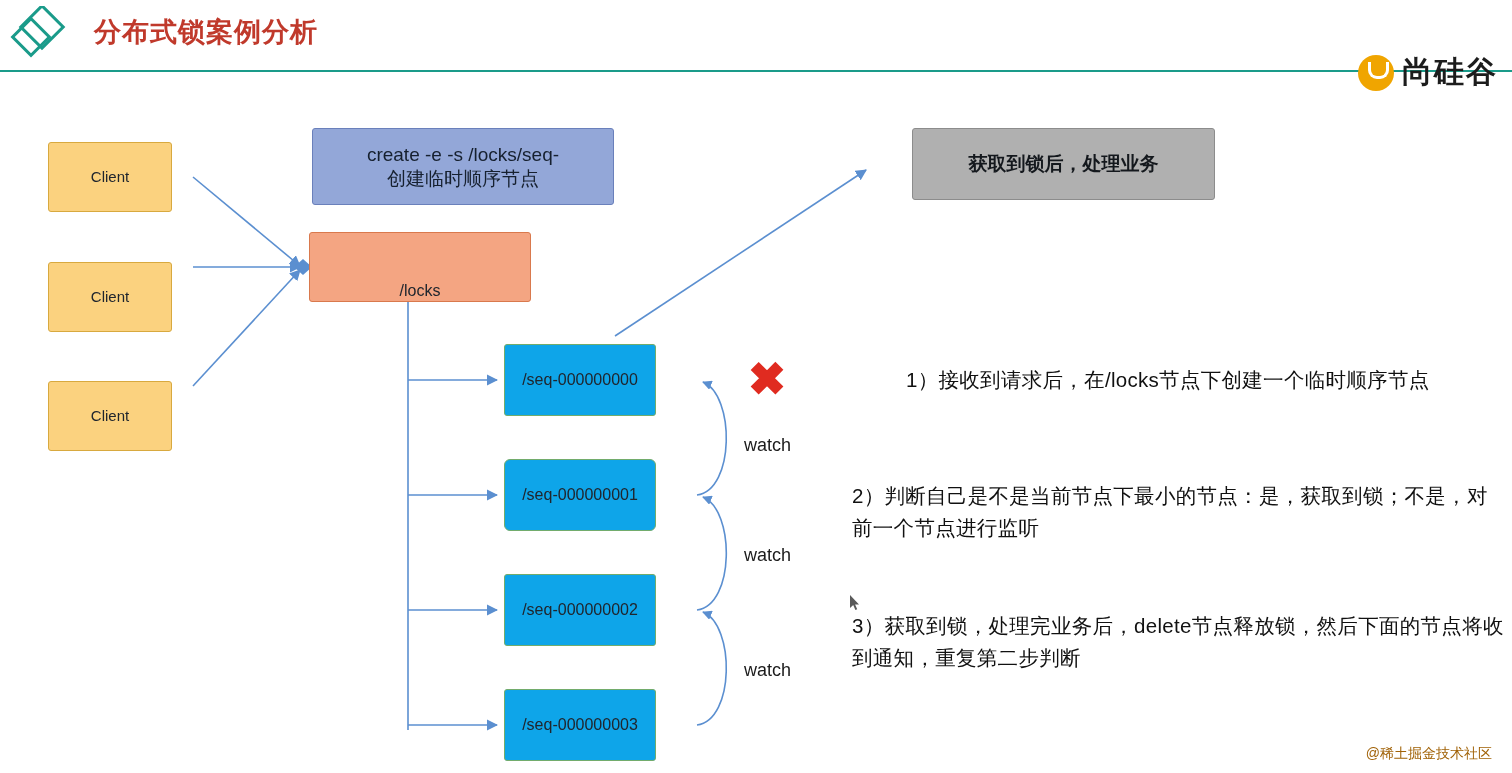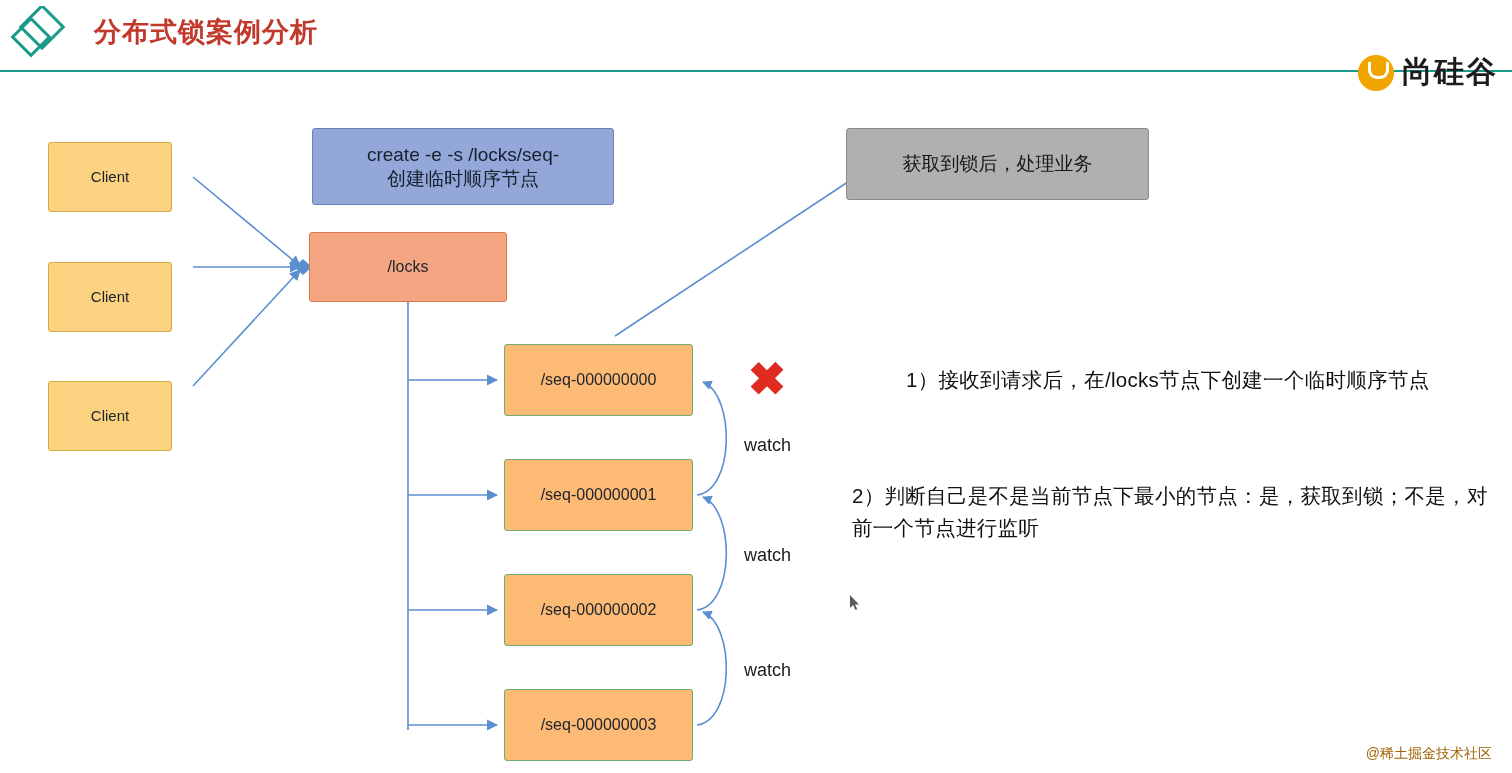--- a/index.html
+++ b/index.html
@@ -103,35 +103,36 @@
   }
   .cmd-box {
     width: 302px; height: 77px;
     background: #93a7d8;
     border: 1px solid #6a80bb;
     font-size: 19px;
     color: #16202f;
     padding: 0 23px;
   }
   .locks {
-    width: 198px; height: 70px;
+    width: 222px; height: 70px;
     background: #f4a582;
     border: 1px solid #d9794d;
     font-size: 16px;
+    align-items: flex-end;
   }
   .biz-box {
     width: 303px; height: 72px;
     background: #b0b0b0;
     border: 1px solid #8c8c8c;
     font-size: 19px;
     color: #14181d;
   }
   .seq {
-    width: 189px; height: 72px;
-    background: #fdba74;
+    width: 152px; height: 72px;
+    background: #0ea5e9;
     border: 1px solid #72ac6c;
     font-size: 16px;
   }
   .watch-label {
     position: absolute;
     font-size: 18px;
     color: #1b1b1b;
   }
   .cross {
     position: absolute;
@@ -226,44 +227,45 @@
     <div>
       <div>create -e -s /locks/seq-</div>
       <div>创建临时顺序节点</div>
     </div>
   </div>
 
   <div class="node locks" style="left:309px; top:162px;">
     <span>/locks</span>
   </div>
 
-  <div class="node biz-box" style="left:846px; top:58px;">
+  <div class="node biz-box" style="left:912px; top:58px;font-weight:bold;">
     <span>获取到锁后，处理业务</span>
   </div>
 
   <div class="node seq" style="left:504px; top:274px;">
     <span>/seq-000000000</span>
   </div>
-  <div class="node seq" style="left:504px; top:389px;">
+  <div class="node seq" style="left:504px; top:389px;border-radius:6px;">
     <span>/seq-000000001</span>
   </div>
   <div class="node seq" style="left:504px; top:504px;text-align:right;">
     <span>/seq-000000002</span>
   </div>
   <div class="node seq" style="left:504px; top:619px;">
     <span>/seq-000000003</span>
   </div>
 
   <div class="watch-label" style="left:744px; top:365px;">watch</div>
   <div class="watch-label" style="left:744px; top:475px;">watch</div>
   <div class="watch-label" style="left:744px; top:590px;">watch</div>
 
   <div class="cross" style="left:744px; top:286px;">✖</div>
 
   <div class="note note-1">1）接收到请求后，在/locks节点下创建一个临时顺序节点</div>
   <div class="note note-2">2）判断自己是不是当前节点下最小的节点：是，获取到锁；不是，对前一个节点进行监听</div>
+  <div class="note note-3">3）获取到锁，处理完业务后，delete节点释放锁，然后下面的节点将收到通知，重复第二步判断</div>
 
   <svg class="cursor" viewBox="0 0 10 16">
     <polygon points="0,0 0,13 3.2,10 5.4,15 7.2,14.2 5.1,9.5 9,9.4" fill="#5a5a5a"></polygon>
   </svg>
 
   <div class="watermark">@稀土掘金技术社区</div>
 </div>
 
 </body></html>

